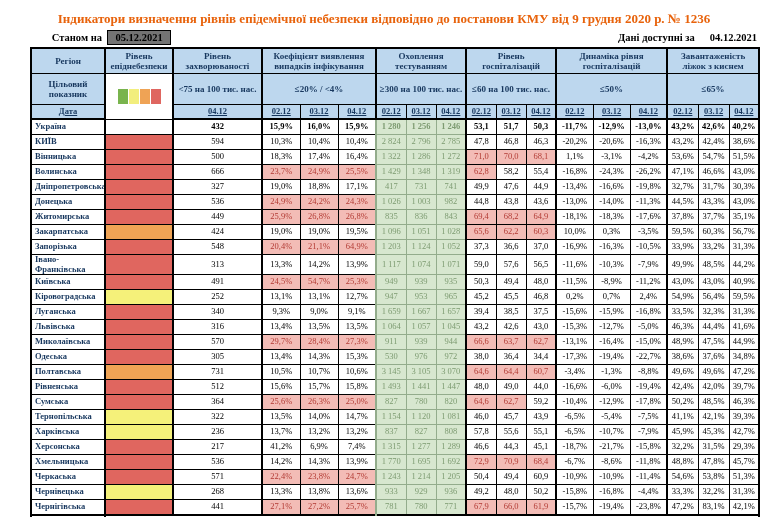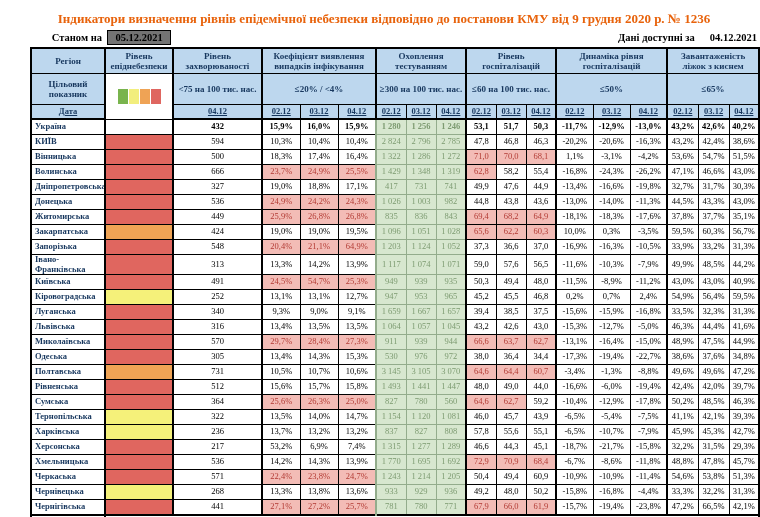--- a/index.html
+++ b/index.html
@@ -504,21 +504,21 @@
         </tr>
         <tr>
           <td class="region-cell">Сумська</td>
           <td class="group-start level-cell level-red"></td>
           <td class="group-start">364</td>
           <td class="group-start cell-red">25,6%</td>
           <td class=" cell-red">26,3%</td>
           <td class=" cell-red">25,0%</td>
           <td class="cell-green group-start">827</td>
           <td class="cell-green">780</td>
-          <td class="cell-green">560</td>
+          <td class="cell-green">820</td>
           <td class="group-start cell-red">64,6</td>
           <td class=" cell-red">62,7</td>
           <td>59,2</td>
           <td class="group-start">-10,4%</td>
           <td>-12,9%</td>
           <td>-17,8%</td>
           <td class="group-start">50,2%</td>
           <td>48,5%</td>
           <td>46,3%</td>
         </tr>
@@ -559,21 +559,21 @@
           <td>-10,7%</td>
           <td>-7,9%</td>
           <td class="group-start">45,9%</td>
           <td>45,3%</td>
           <td>42,7%</td>
         </tr>
         <tr>
           <td class="region-cell">Херсонська</td>
           <td class="group-start level-cell level-red"></td>
           <td class="group-start">217</td>
-          <td class="group-start">53,2%</td>
+          <td class="group-start">41,2%</td>
           <td>6,9%</td>
           <td>7,4%</td>
           <td class="cell-green group-start">1 315</td>
           <td class="cell-green">1 277</td>
           <td class="cell-green">1 289</td>
           <td class="group-start">46,6</td>
           <td>44,3</td>
           <td>45,1</td>
           <td class="group-start">-18,7%</td>
           <td>-21,7%</td>
@@ -652,21 +652,21 @@
           <td class="cell-green group-start">781</td>
           <td class="cell-green">780</td>
           <td class="cell-green">771</td>
           <td class="group-start cell-red">67,9</td>
           <td class=" cell-red">66,0</td>
           <td class=" cell-red">61,9</td>
           <td class="group-start">-15,7%</td>
           <td>-19,4%</td>
           <td>-23,8%</td>
           <td class="group-start">47,2%</td>
-          <td>66,5%</td>
+          <td>83,1%</td>
           <td>42,1%</td>
         </tr>
         <tr class="nodata-first">
           <td class="region-cell">АР Крим</td>
           <td class="nodata-cell group-start" colspan="17">відсутні дані</td>
         </tr>
       </tbody>
   </table>
 
 </div>

